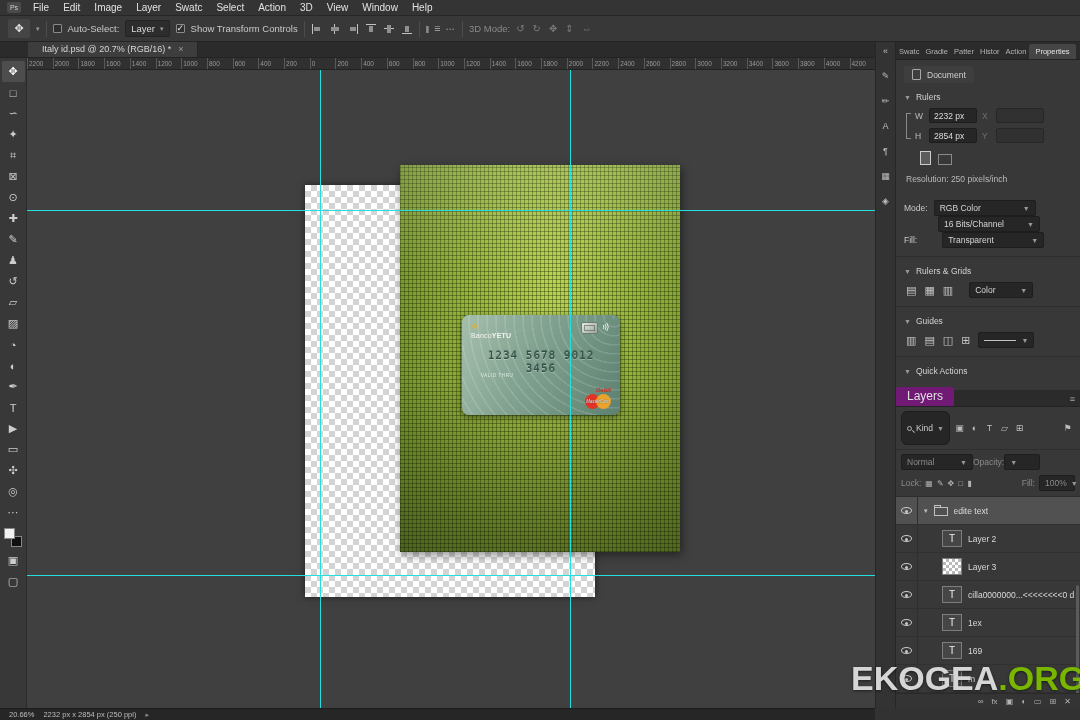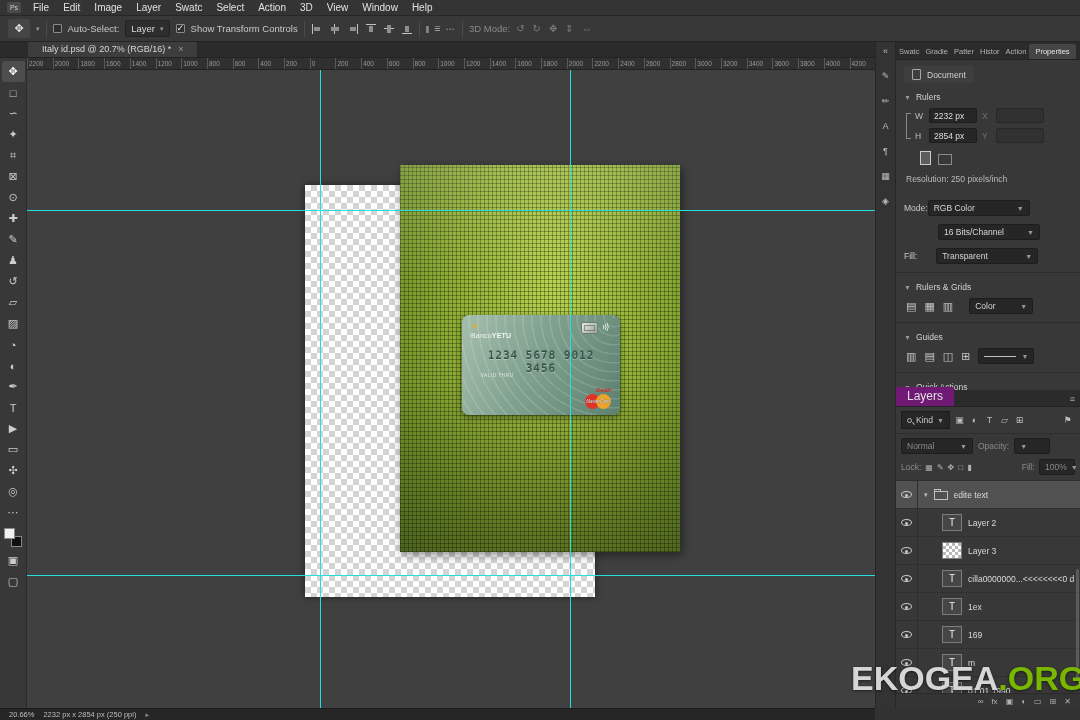--- a/index.html
+++ b/index.html
@@ -109,40 +109,40 @@
   .wh-col{display:flex;flex-direction:column;gap:5px}
   .wh-row{display:flex;align-items:center;gap:5px}
   .plbl{width:9px;color:#bdbdbd;text-align:left}
   .plbl.dim{color:#6f6f6f}
   .pin{width:48px;height:15px;background:#262626;border:1px solid #1d1d1d;border-radius:2px;display:flex;align-items:center;padding:0 4px;color:#ddd}
   .pin.dim{background:#313131;border-color:#272727;color:#777}
   .ori{display:flex;gap:7px;margin:8px 0 0 16px;align-items:flex-end}
   .ori-p{width:11px;height:14px;border:1px solid #cccccc;background:#5c5c5c}
   .ori-l{width:14px;height:11px;border:1px solid #8a8a8a}
   .res-line{margin:9px 0 16px 2px;color:#b9b9b9}
-  .mode-row{display:flex;align-items:center;margin-top:8px}
+  .mode-row{display:flex;align-items:center;gap:6px;}
   .psel{display:flex;align-items:center;justify-content:space-between;height:16px;background:#262626;border:1px solid #1d1d1d;border-radius:2px;padding:0 5px;color:#d5d5d5;gap:4px}
   .w100{width:102px}.w64{width:64px}.w56{width:56px}
   .ml34{margin-left:34px}
   .rg-row{display:flex;align-items:center;gap:8px;margin:2px 0 0 2px}
   .rg-ico{font-size:11px;color:#c5c5c5}
   .line-sample{width:32px;height:1px;background:#c2c2c2}
 
   
   .layers{position:absolute;left:0;top:348px;right:0;bottom:0;background:#383838;display:flex;flex-direction:column}
   .ltabbar{height:17px;background:#2b2b2b;display:flex;align-items:flex-end;justify-content:space-between;padding-right:5px;border-bottom:1px solid #232323}
   .ltab{background:#701a75;padding:2px 11px 3px;font-size:12px;color:#e0e0e0;border-radius:2px 2px 0 0}
   .lmenu{color:#a8a8a8;font-size:9px;padding-bottom:2px}
   .lfilter{display:flex;align-items:center;gap:2px;padding:4px 5px;border-bottom:1px solid #2e2e2e}
-  .kind-box{display:flex;align-items:center;gap:4px;height:15px;background:#262626;border:1px solid #1d1d1d;border-radius:0;padding:8px 5px;color:#ccc}
+  .kind-box{display:flex;align-items:center;gap:4px;height:15px;background:#262626;border:1px solid #1d1d1d;border-radius:6px;padding:16px 5px;color:#ccc}
   .mag{width:5px;height:5px;border:1px solid #b5b5b5;border-radius:50%;position:relative;flex:none}
   .mag::after{content:"";position:absolute;left:4px;top:4px;width:3px;height:1px;background:#b5b5b5;transform:rotate(45deg)}
   .fico{width:15px;height:15px;display:flex;align-items:center;justify-content:center;color:#bdbdbd;font-size:9px;flex:none}
   .fflag{margin-left:auto}
-  .lblend{display:flex;align-items:center;gap:5px;padding:4px 5px 3px}
+  .lblend{display:flex;align-items:center;padding:4px 5px 3px}
   .llock{display:flex;align-items:center;gap:4px;padding:2px 5px 5px;border-bottom:1px solid #2e2e2e}
   .lkico{font-size:8px;color:#b2b2b2}
   .mini-dim{color:#8a8a8a}
   .lrows{flex:1;overflow:hidden;position:relative;background:#383838}
   .layer-row{height:28px;display:flex;align-items:stretch;border-bottom:1px solid #303030}
   .layer-row.selected{background:#515151}
   .eye-wrap{width:22px;display:flex;align-items:center;justify-content:center;border-right:1px solid #2e2e2e;flex:none}
   .eye{width:11px;height:7px;border:1px solid #c8c8c8;border-radius:50%;position:relative}
   .eye::after{content:"";position:absolute;left:3px;top:1.5px;width:3px;height:3px;background:#c8c8c8;border-radius:50%}
   .layer-body{flex:1;display:flex;align-items:center;gap:6px;padding-left:6px;overflow:hidden}

